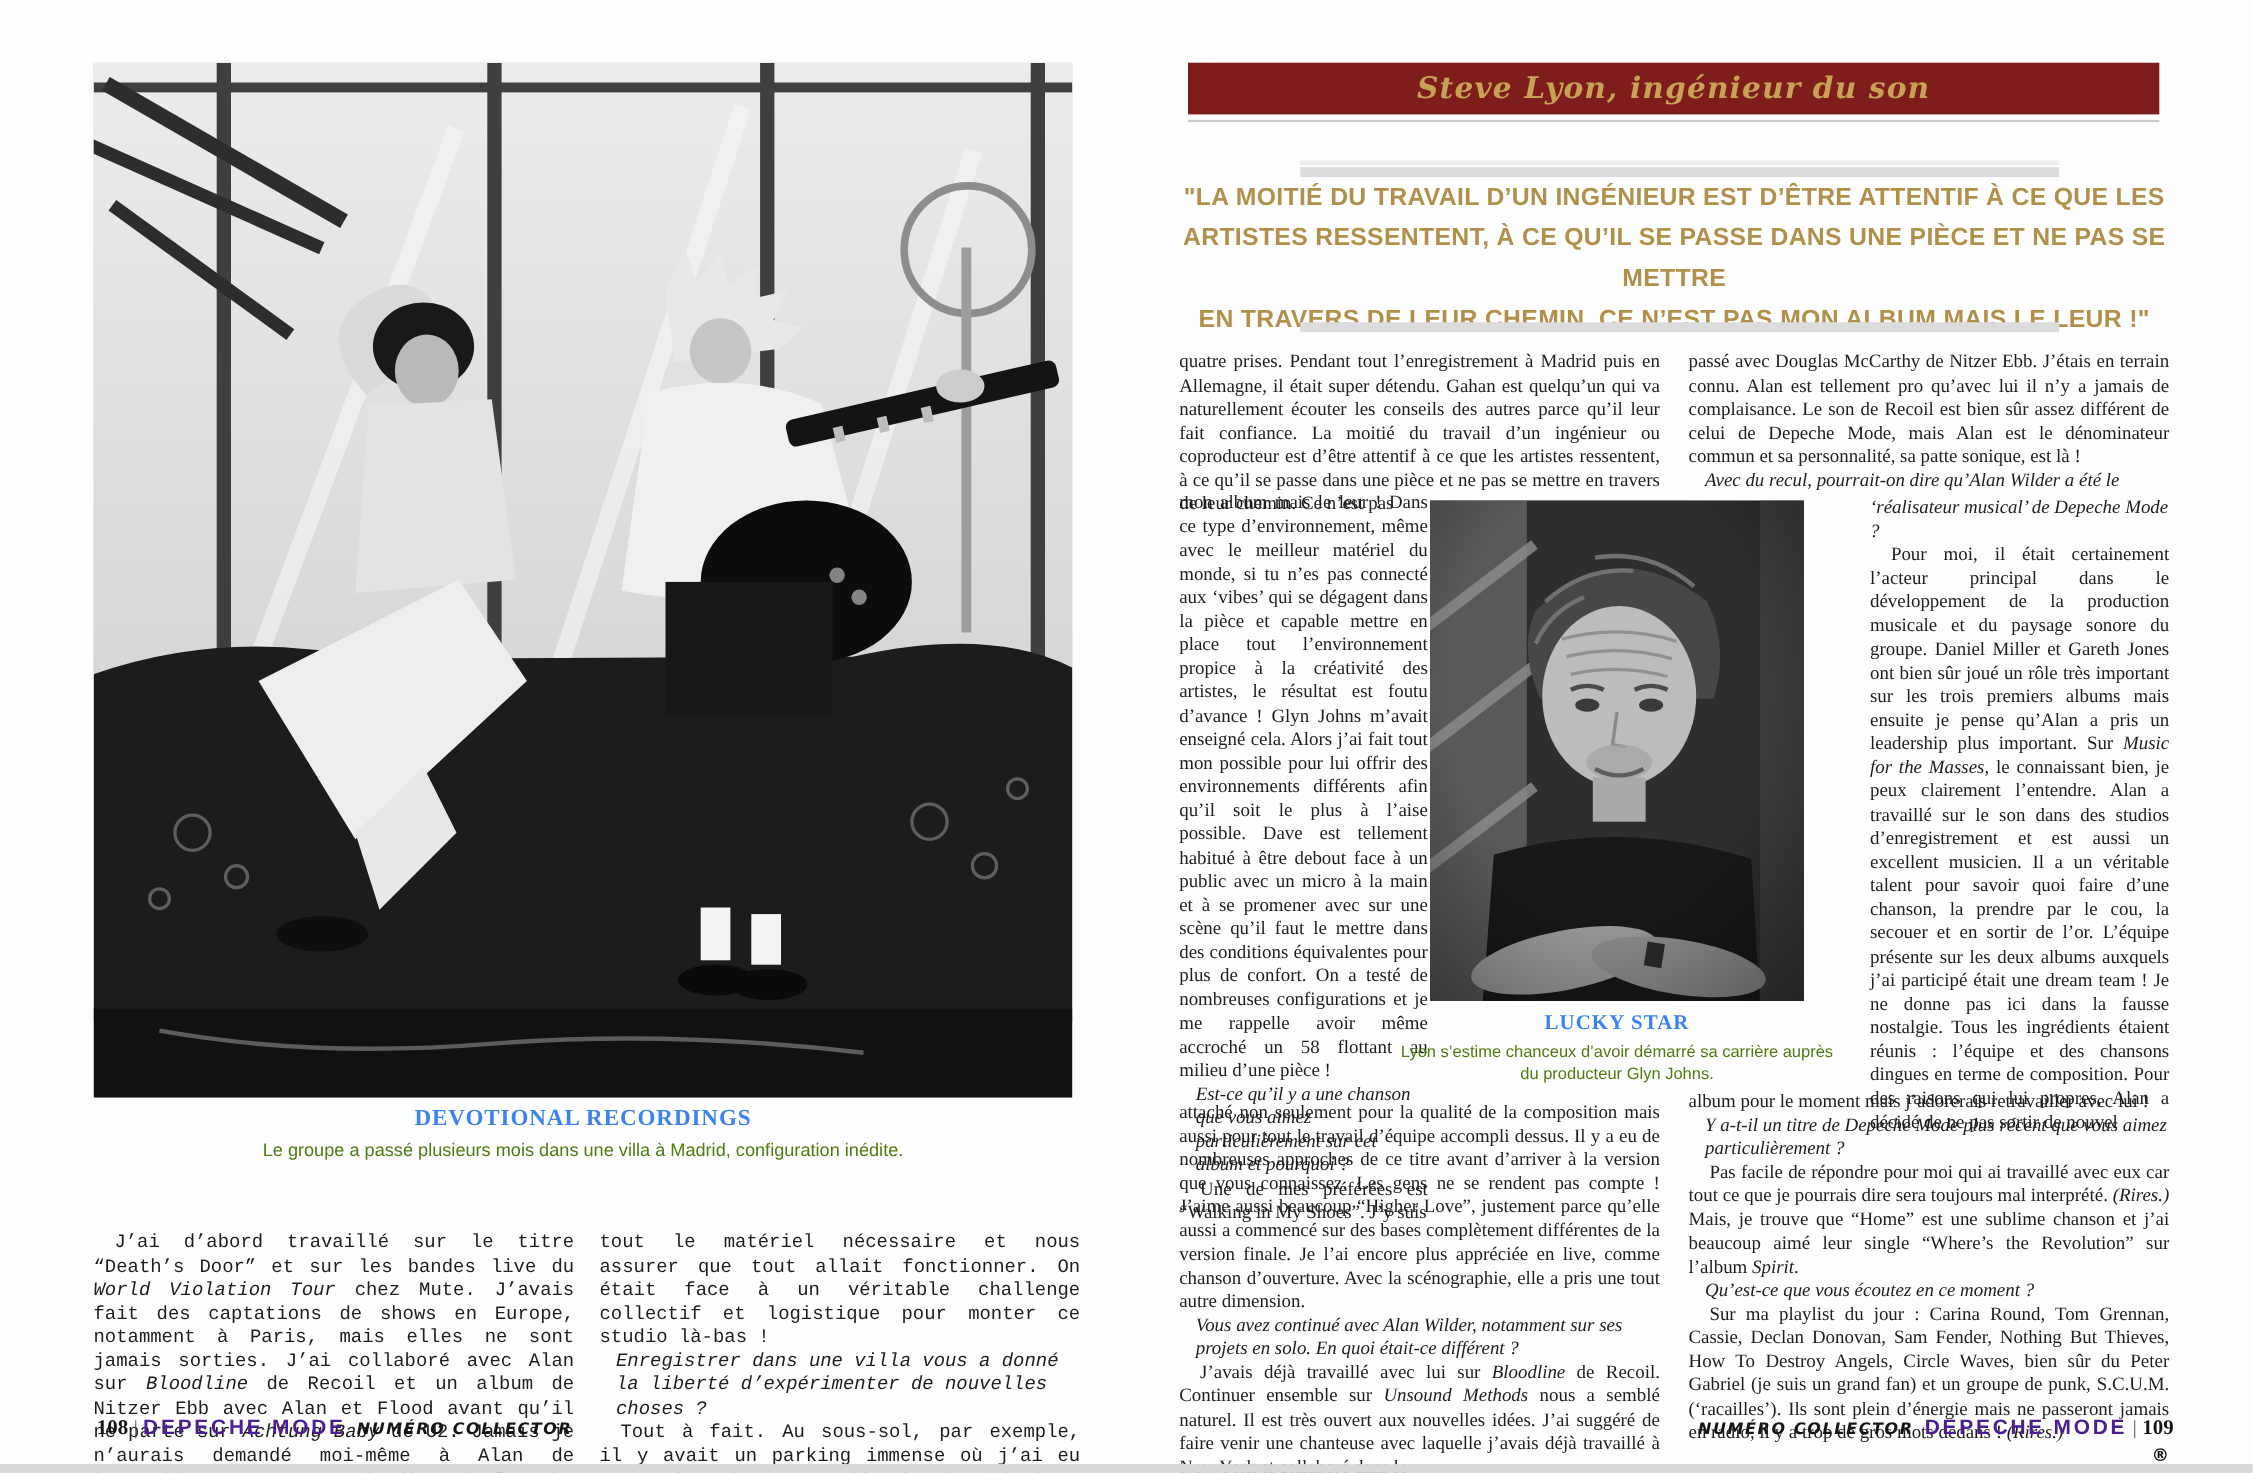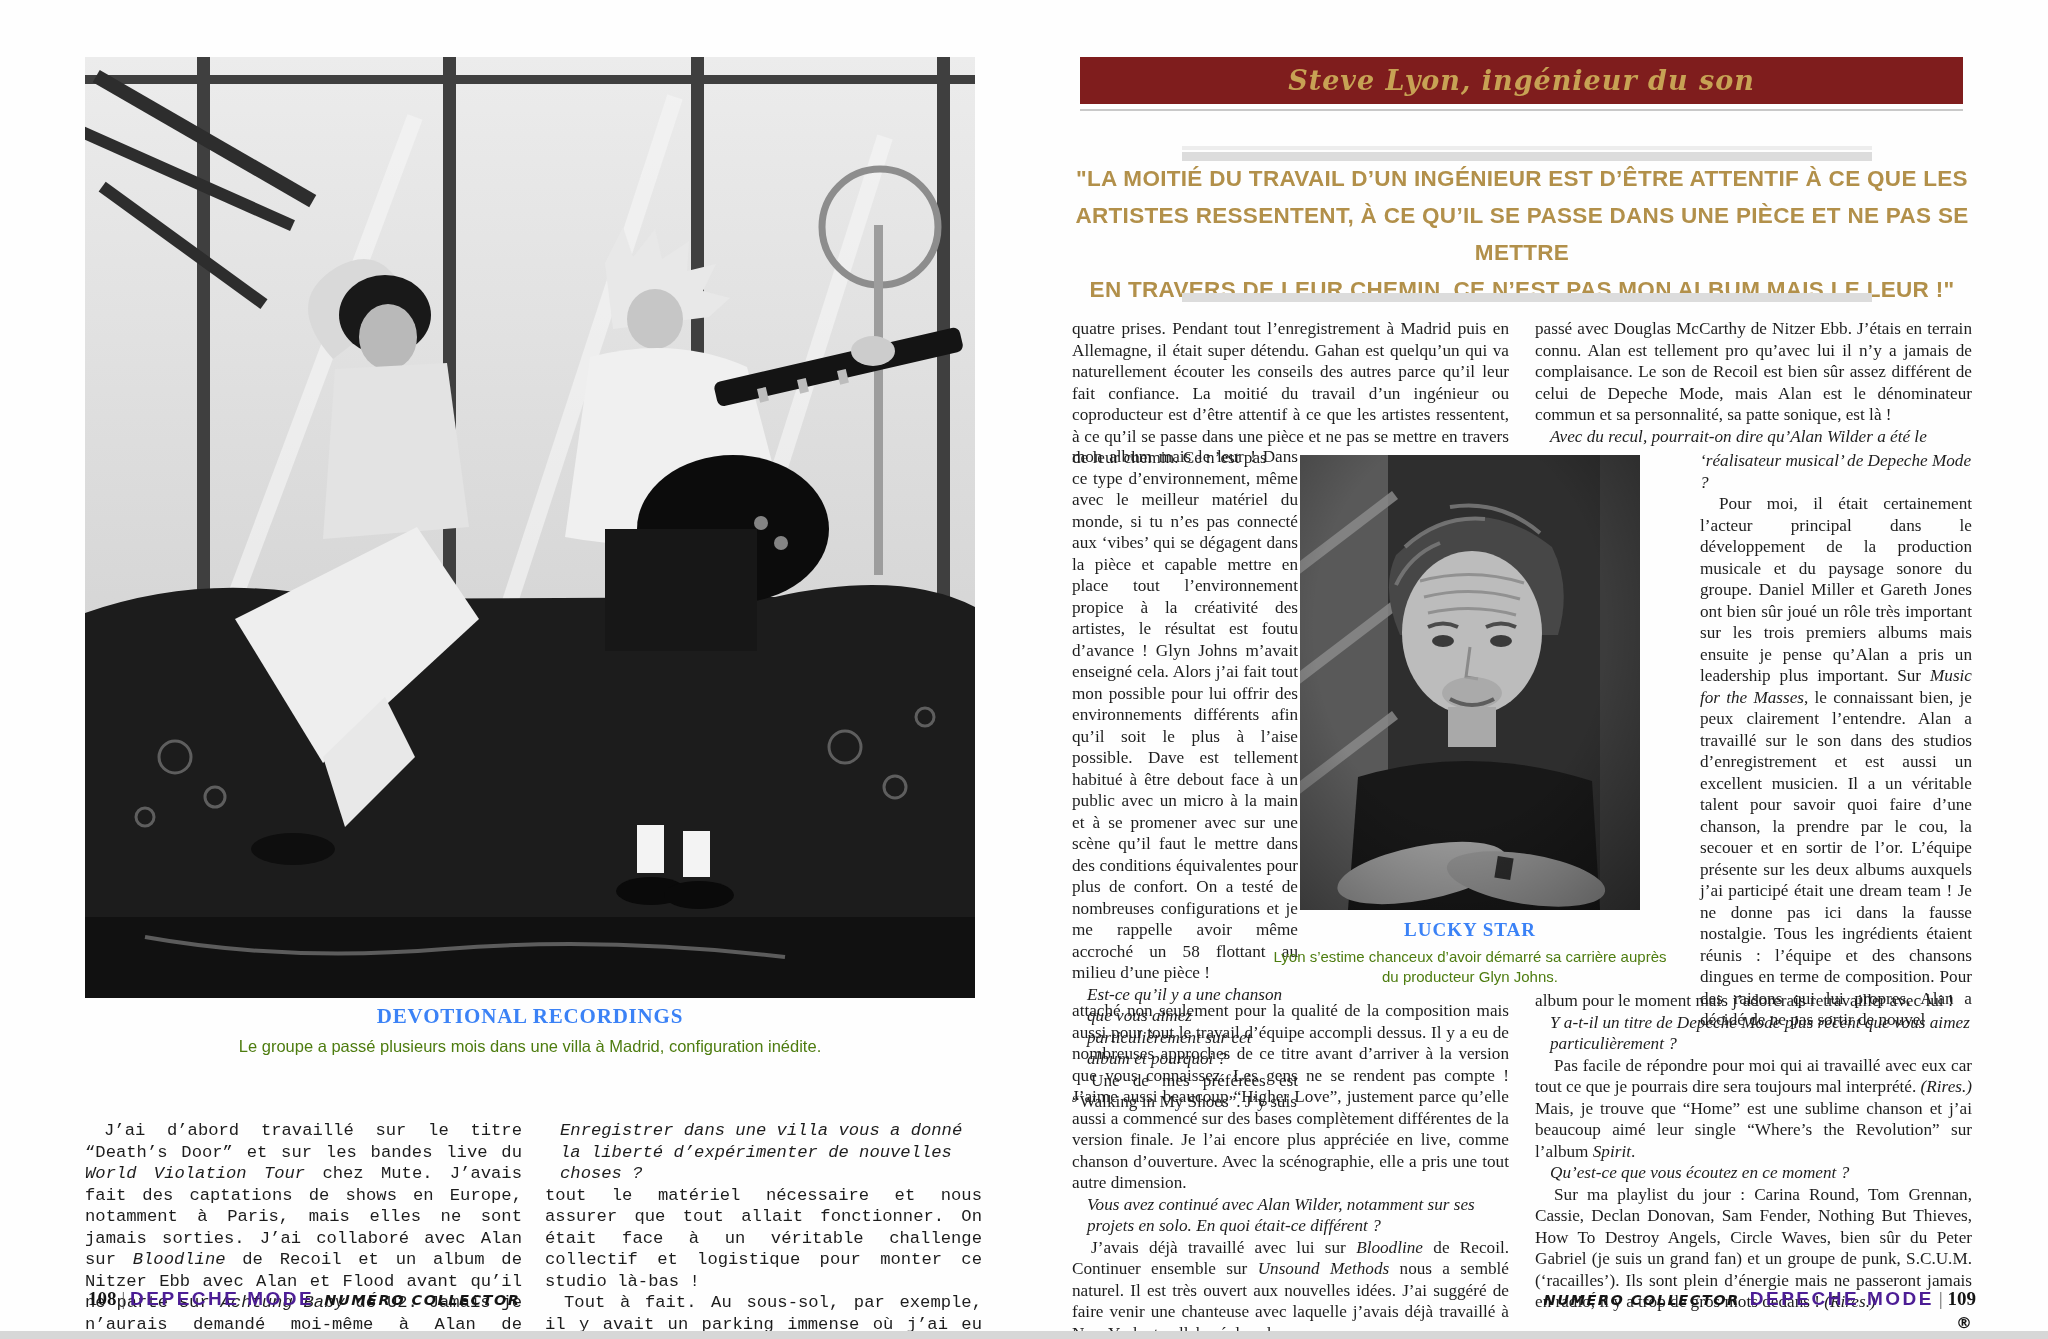--- a/index.html
+++ b/index.html
@@ -141,22 +141,22 @@
     <div id="lp-caption">
       <div class="cap-title">DEVOTIONAL RECORDINGS</div>
       <div class="cap-sub">Le groupe a passé plusieurs mois dans une villa à Madrid, configuration inédite.</div>
     </div>
 
     <div id="lp-cols">
       <div class="lp-col">
         <p class="body ind"><span>J’ai d’abord travaillé sur le titre “Death’s Door” et sur les bandes live du </span><span style="font-style: italic;">World Violation Tour</span><span> chez Mute. J’avais fait des captations de shows en Europe, notamment à Paris, mais elles ne sont jamais sorties. J’ai collaboré avec Alan sur </span><span style="font-style: italic;">Bloodline</span><span> de Recoil et un album de Nitzer Ebb avec Alan et Flood avant qu’il ne parte sur </span><span style="font-style: italic;">Achtung Baby</span><span> de U2. Jamais je n’aurais demandé moi-même à Alan de travailler sur un nouvel album de Depeche Mode ! Un jour, Flood m’a appelé pour me proposer le job et faxé le plan d’une villa en Espagne où il voulait installer un studio pour enregistrer. Nous sommes partis en éclaireurs à Madrid pour étudier l’acoustique des lieux, lister</span></p>
       </div>
       <div class="lp-col">
+        <p class="body">tout le matériel nécessaire et nous assurer que tout allait fonctionner. On était face à un véritable challenge collectif et logistique pour monter ce studio là-bas !</p>
         <p class="body q">Enregistrer dans une villa vous a donné la liberté d’expérimenter de nouvelles choses ?</p>
-        <p class="body">tout le matériel nécessaire et nous assurer que tout allait fonctionner. On était face à un véritable challenge collectif et logistique pour monter ce studio là-bas !</p>
         <p class="body ind">Tout à fait. Au sous-sol, par exemple, il y avait un parking immense où j’ai eu envie de créer une salle de réverbération à l’ancienne. Dave y a enregistré sa voix pour “Condemnation”. J’ai installé le micro en bas et beaucoup de bougies pour créer une ambiance agréable et Dave a fait une performance incroyable, en seulement trois ou</p>
       </div>
     </div>
 
     <footer id="lp-footer" class="footer">
       <span class="pg">108</span><span class="sep">|</span><span class="brand">DEPECHE MODE</span><span class="edition">NUMÉRO COLLECTOR</span>
     </footer>
   </section>
 
   <section>

